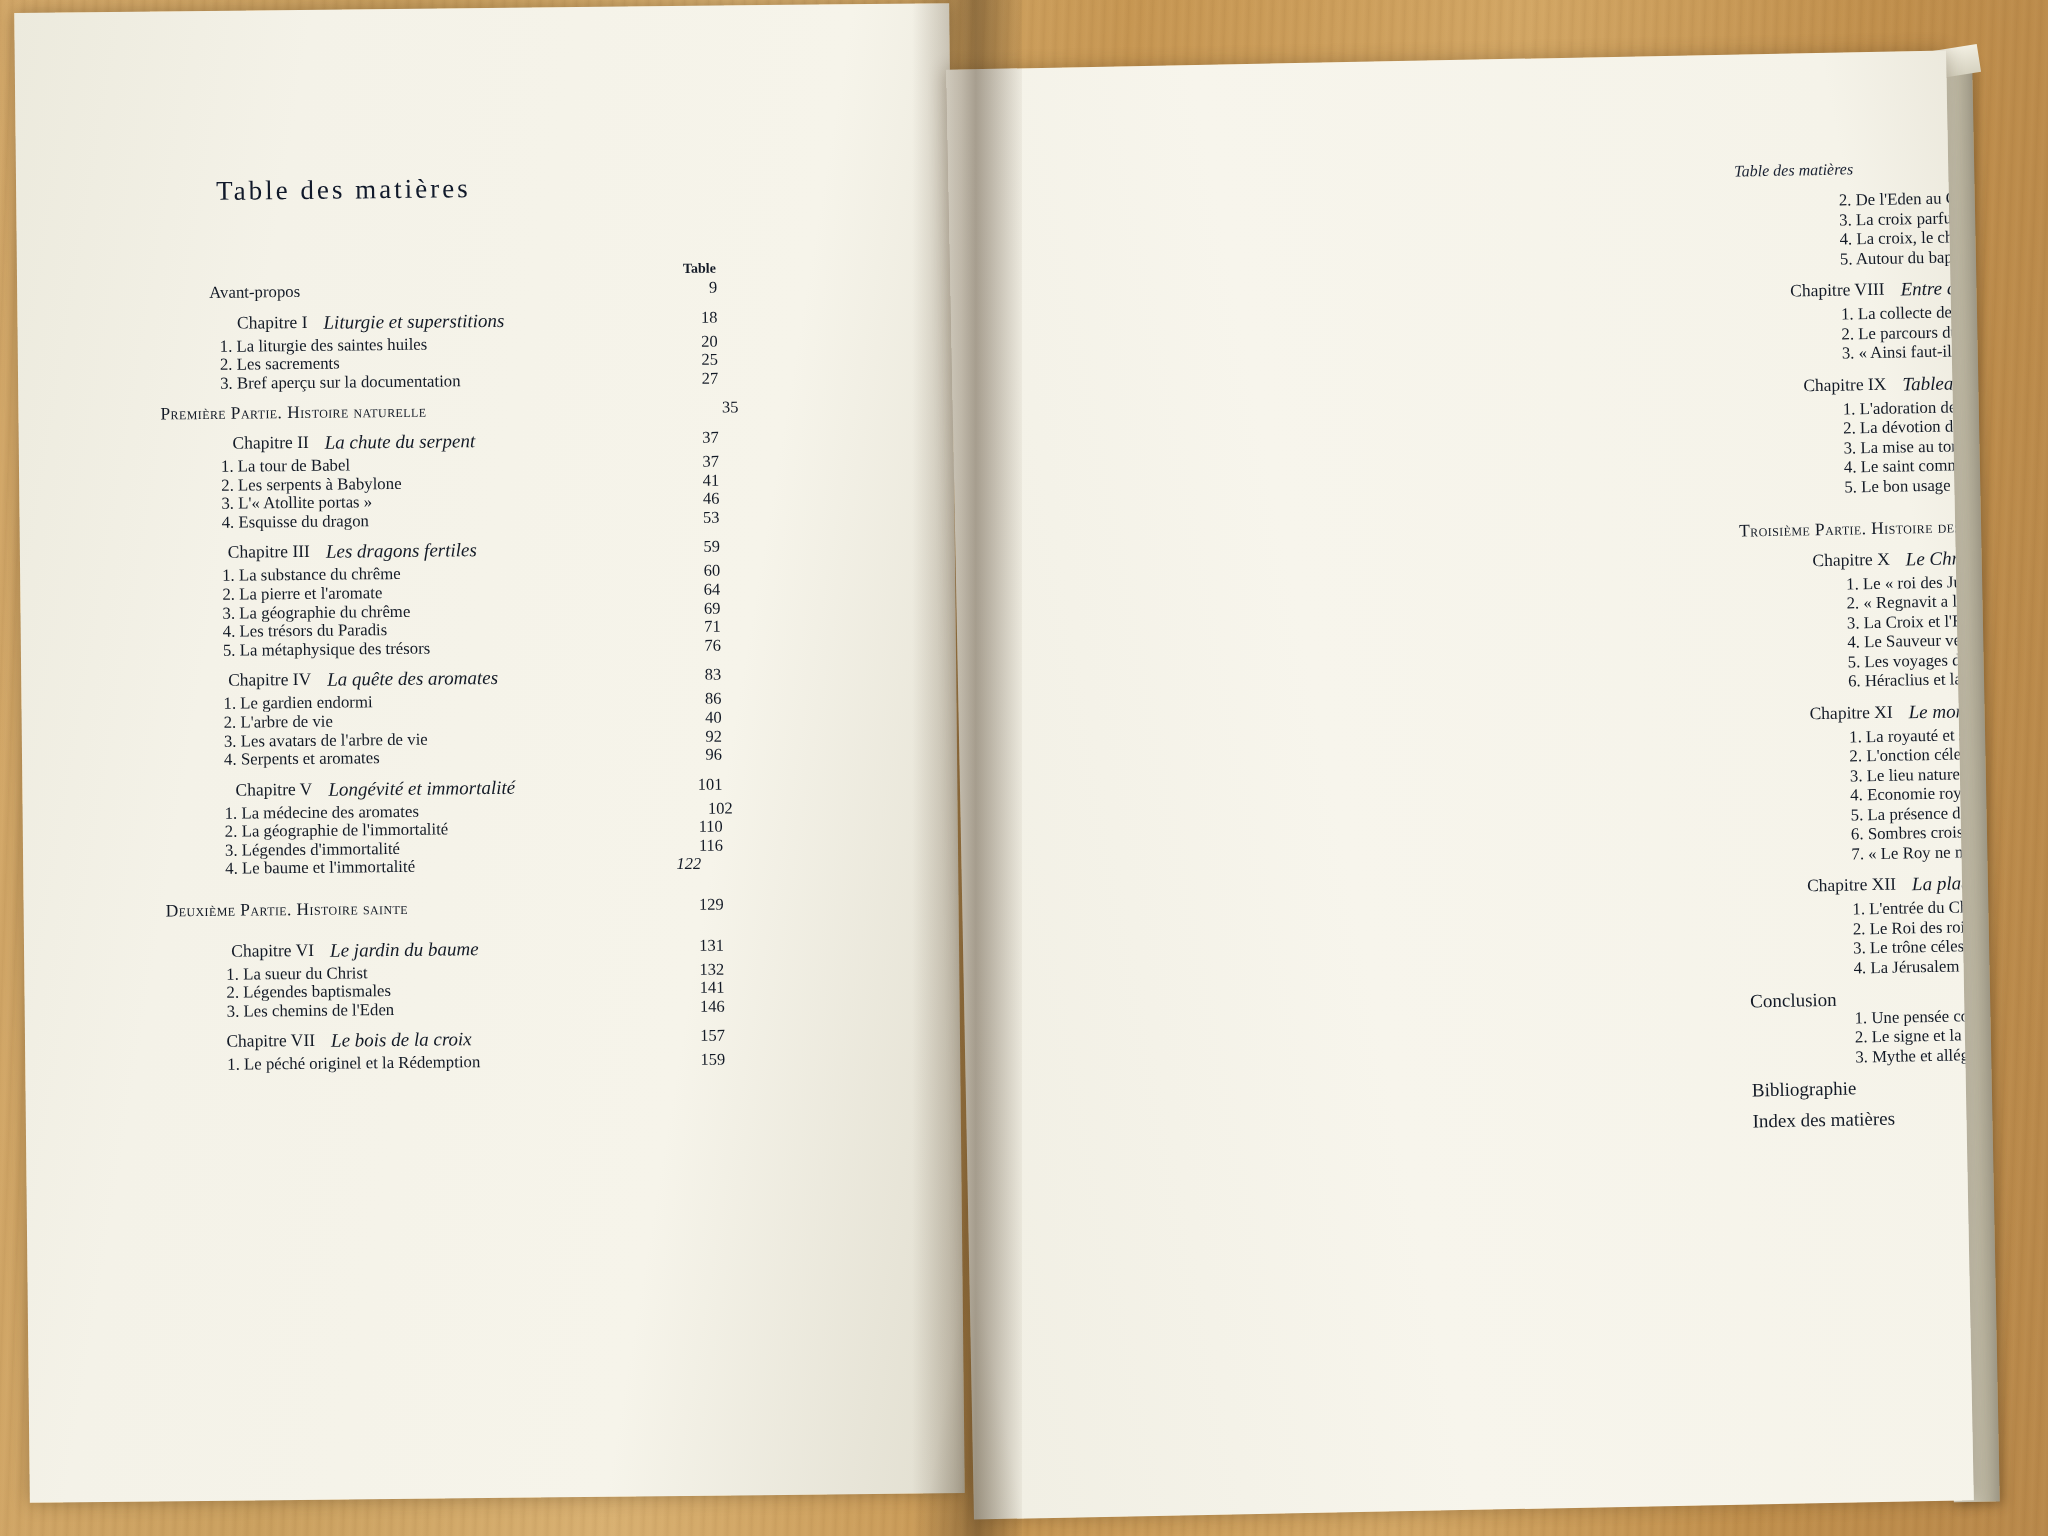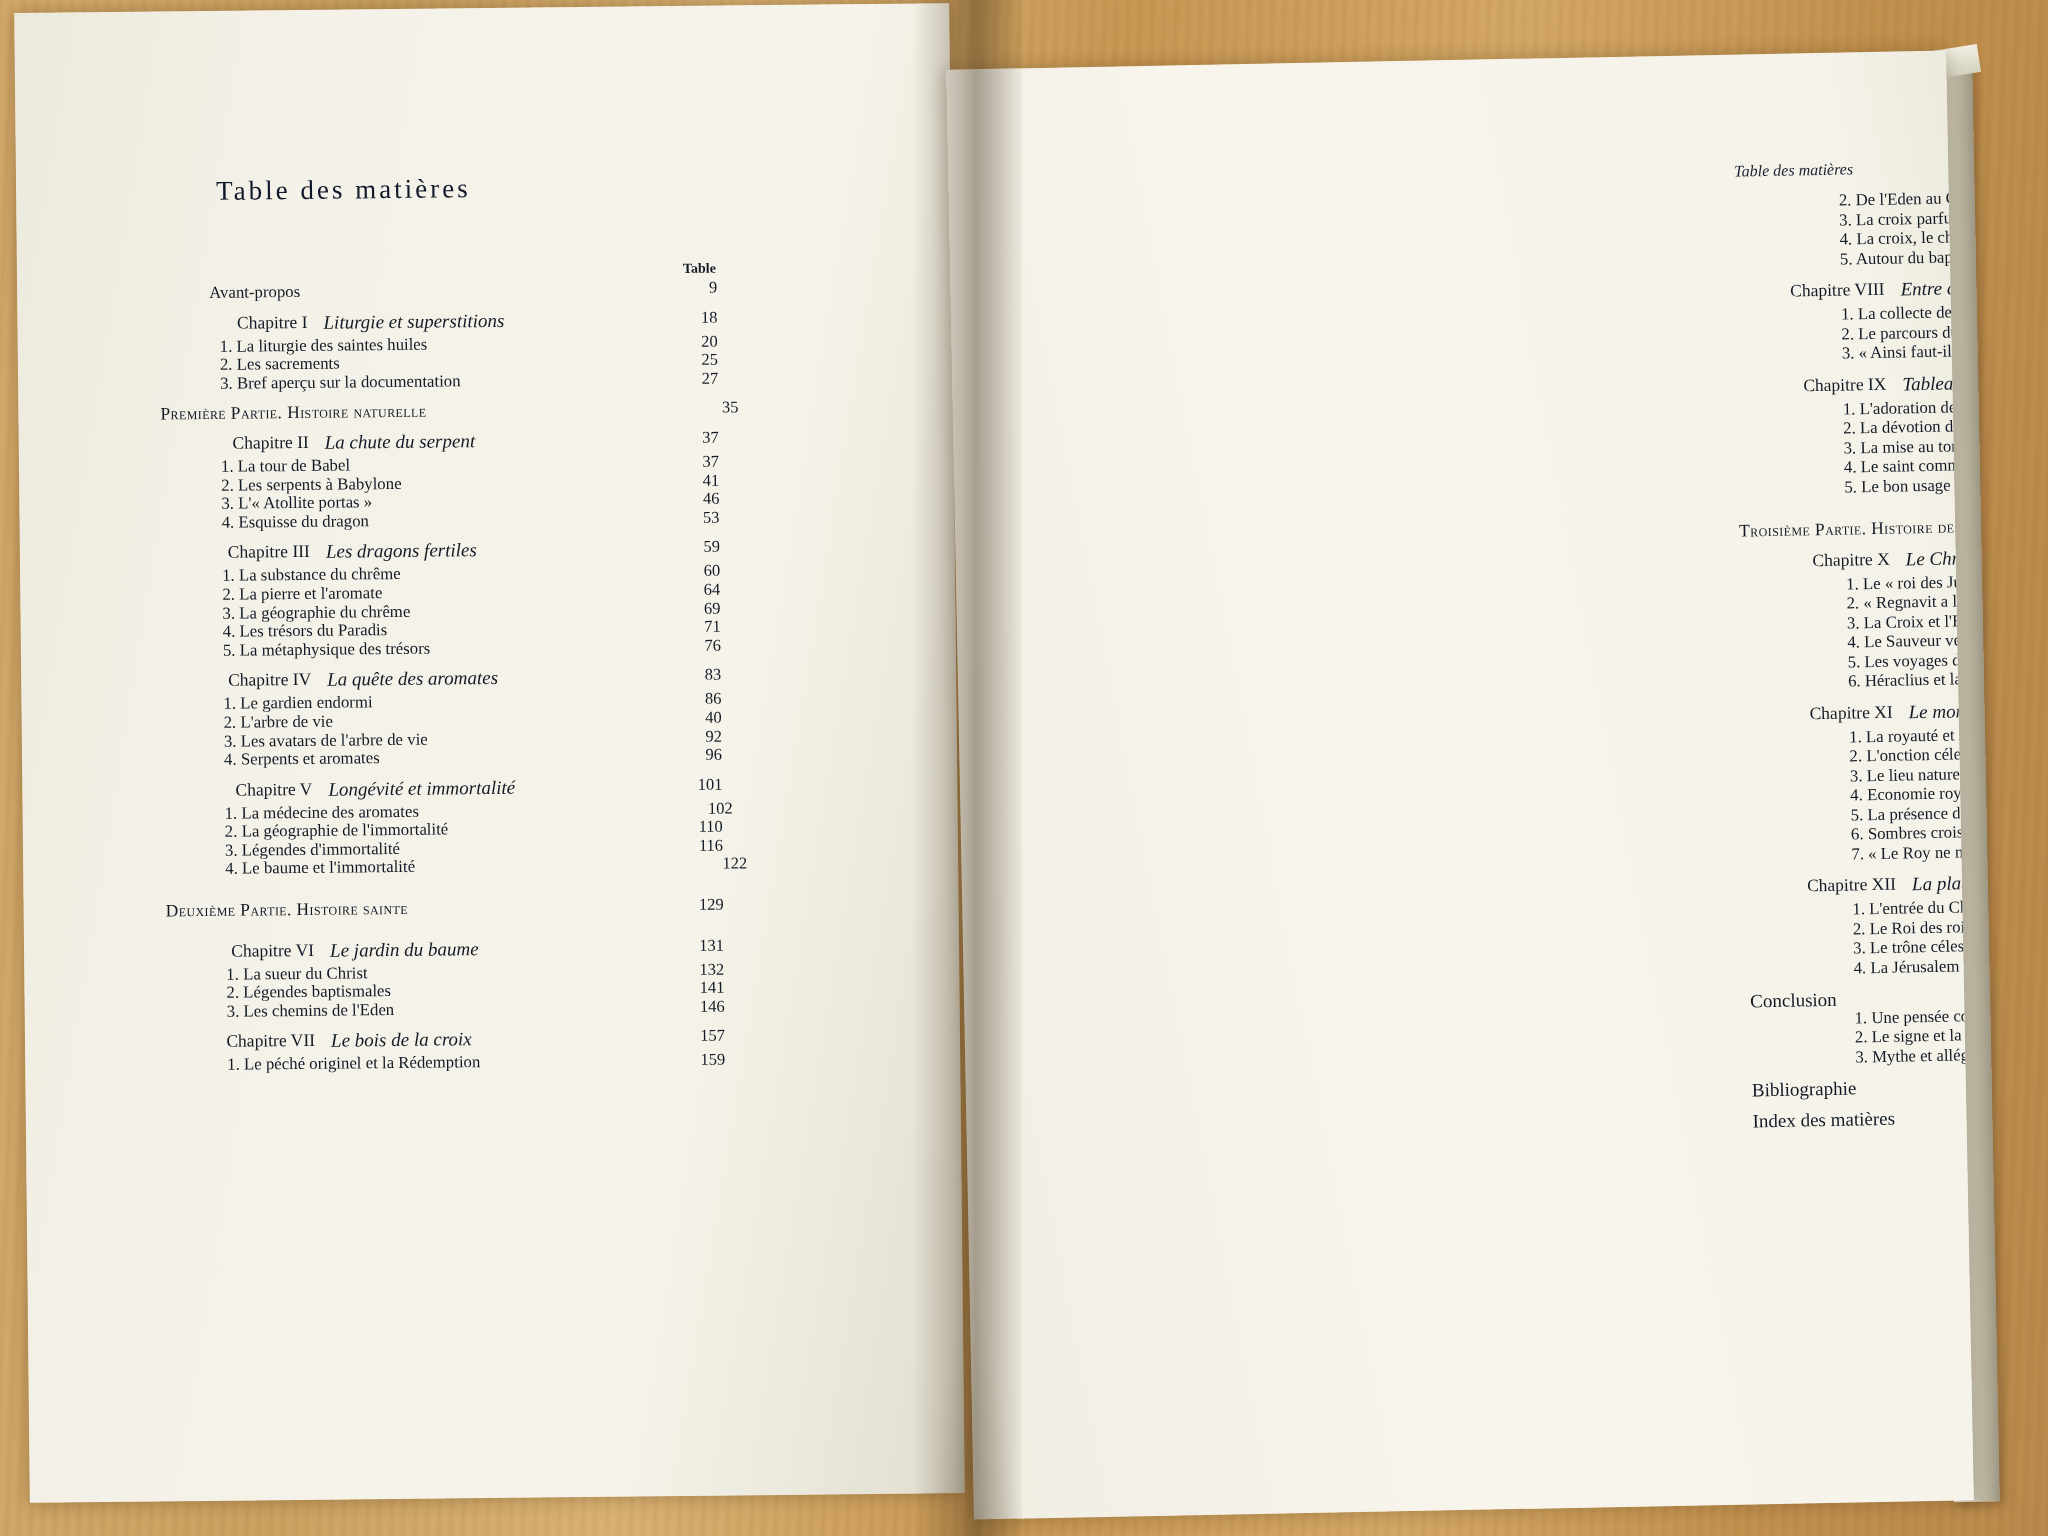--- a/index.html
+++ b/index.html
@@ -266,21 +266,21 @@
         <div class="row" style="height: 18.6px;">
           <span class="label sub" style="left: 62px;">2.  La géographie de l'immortalité</span>
           <span class="page-no" style="left: 490px; width: 70px;">110</span>
         </div>
         <div class="row" style="height: 18.6px;">
           <span class="label sub" style="left: 62px;">3.  Légendes d'immortalité</span>
           <span class="page-no" style="left: 490px; width: 70px;">116</span>
         </div>
         <div class="row" style="height: 18.6px;">
           <span class="label sub" style="left: 62px;">4.  Le baume et l'immortalité</span>
-          <span class="page-no" style="left: 514px; width: 70px;">122</span>
+          <span class="page-no" style="left: 468px; width: 70px; font-style: italic;">122</span>
         </div>
         <div style="height: 11px;"></div>
         <div style="height: 11px;"></div>
         <div class="row" style="height: 18.6px;">
           <span class="label part smallcaps" style="left: 2px;">Deuxième Partie.  Histoire sainte</span>
           <span class="page-no" style="left: 490px; width: 70px;">129</span>
         </div>
         <div style="height: 11px;"></div>
         <div style="height: 11px;"></div>
         <div class="row" style="height: 24px;">

